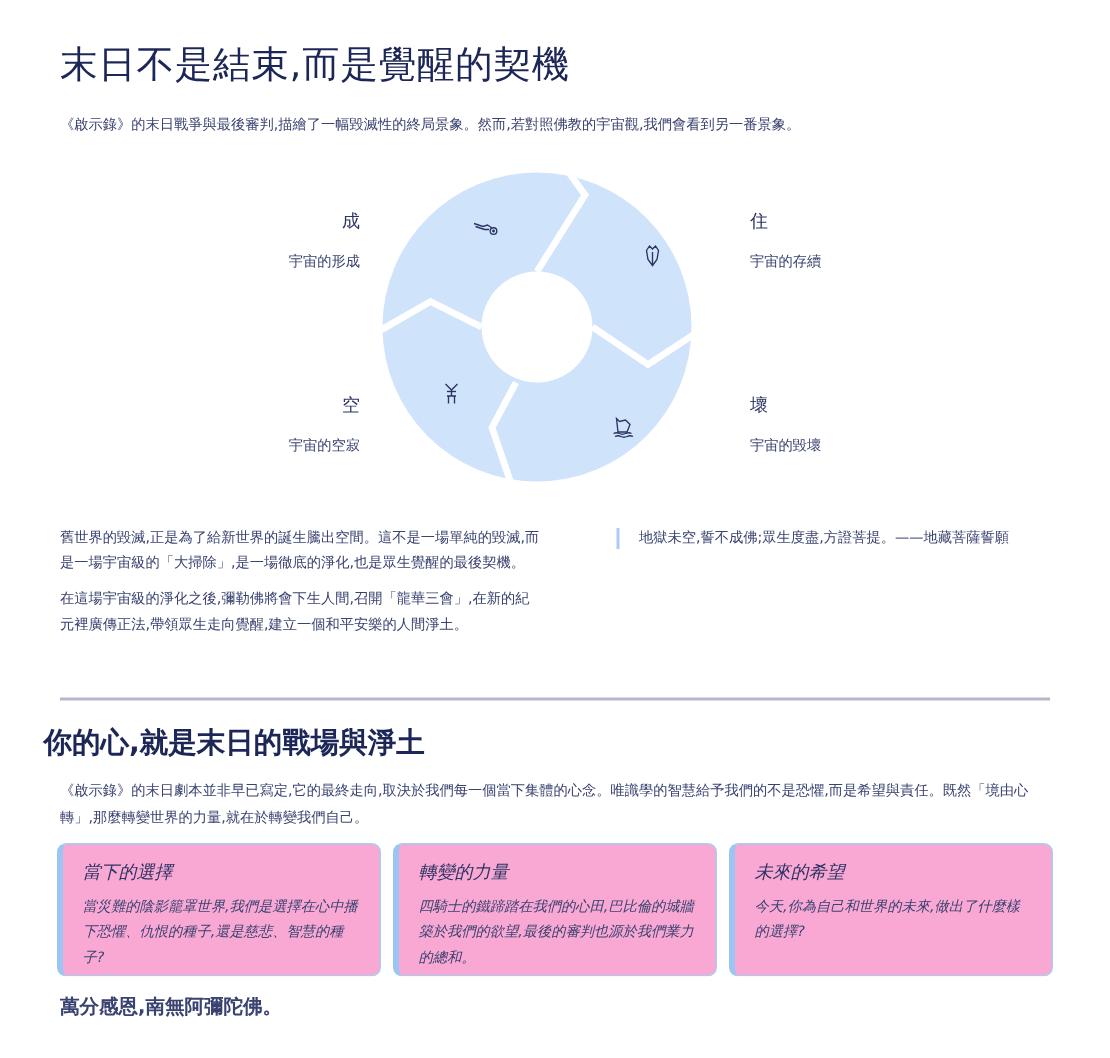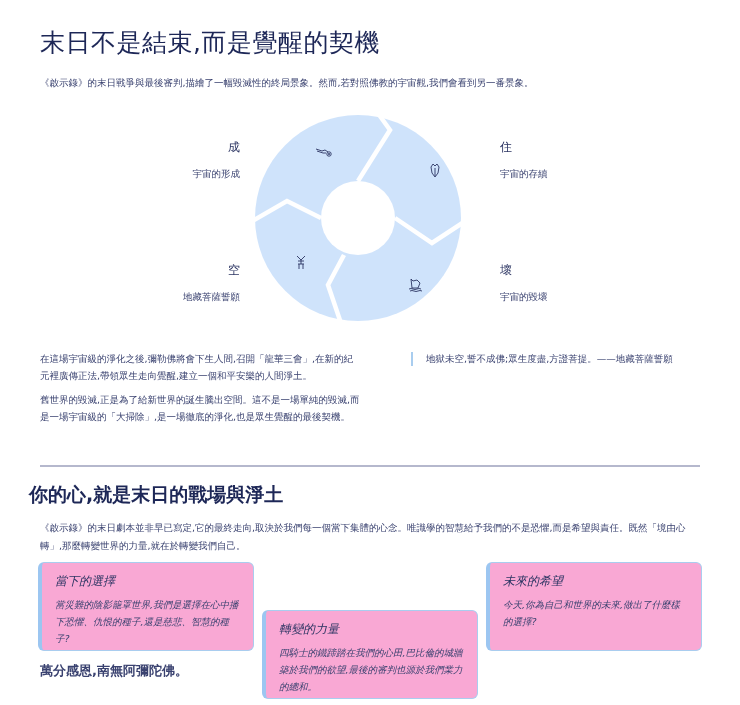--- a/index.html
+++ b/index.html
@@ -86,42 +86,42 @@
 <div class="lbl right" style="left:500px; top:139px; width:90px;">
   <div class="head">住</div>
   <div>宇宙的存續</div>
 </div>
 <div class="lbl right" style="left:500px; top:262px; width:90px;">
   <div class="head">壞</div>
   <div>宇宙的毀壞</div>
 </div>
 <div class="lbl left" style="left:150px; top:262px; width:90px;">
   <div class="head">空</div>
-  <div>地藏菩薩誓願</div>
+  <div>宇宙的空寂</div>
 </div>
 
 <div class="col" style="left:40px; top:350px; width:322px;">
+  <p>舊世界的毀滅,正是為了給新世界的誕生騰出空間。這不是一場單純的毀滅,而是一場宇宙級的「大掃除」,是一場徹底的淨化,也是眾生覺醒的最後契機。</p>
   <p>在這場宇宙級的淨化之後,彌勒佛將會下生人間,召開「龍華三會」,在新的紀元裡廣傳正法,帶領眾生走向覺醒,建立一個和平安樂的人間淨土。</p>
-  <p>舊世界的毀滅,正是為了給新世界的誕生騰出空間。這不是一場單純的毀滅,而是一場宇宙級的「大掃除」,是一場徹底的淨化,也是眾生覺醒的最後契機。</p>
 </div>
 
 <div class="col" style="left:383px; top:352px; width:325px;margin-left:28px;">
   <div class="quote">地獄未空,誓不成佛;眾生度盡,方證菩提。——地藏菩薩誓願</div>
 </div>
 
 <div class="divider"></div>
 
 <h2 class="h2">你的心,就是末日的戰場與淨土</h2>
 <p class="para2">《啟示錄》的末日劇本並非早已寫定,它的最終走向,取決於我們每一個當下集體的心念。唯識學的智慧給予我們的不是恐懼,而是希望與責任。既然「境由心轉」,那麼轉變世界的力量,就在於轉變我們自己。</p>
 
 <div class="card" style="left:38px;">
   <div class="ct">當下的選擇</div>
   <div class="cb">當災難的陰影籠罩世界,我們是選擇在心中播下恐懼、仇恨的種子,還是慈悲、智慧的種子?</div>
 </div>
-<div class="card" style="left:262px;margin-top:48px;">
+<div class="card" style="left:262px;">
   <div class="ct">轉變的力量</div>
   <div class="cb">四騎士的鐵蹄踏在我們的心田,巴比倫的城牆築於我們的欲望,最後的審判也源於我們業力的總和。</div>
 </div>
 <div class="card" style="left:486px;">
   <div class="ct">未來的希望</div>
   <div class="cb">今天,你為自己和世界的未來,做出了什麼樣的選擇?</div>
 </div>
 
 <p class="closing">萬分感恩,南無阿彌陀佛。</p>
 

